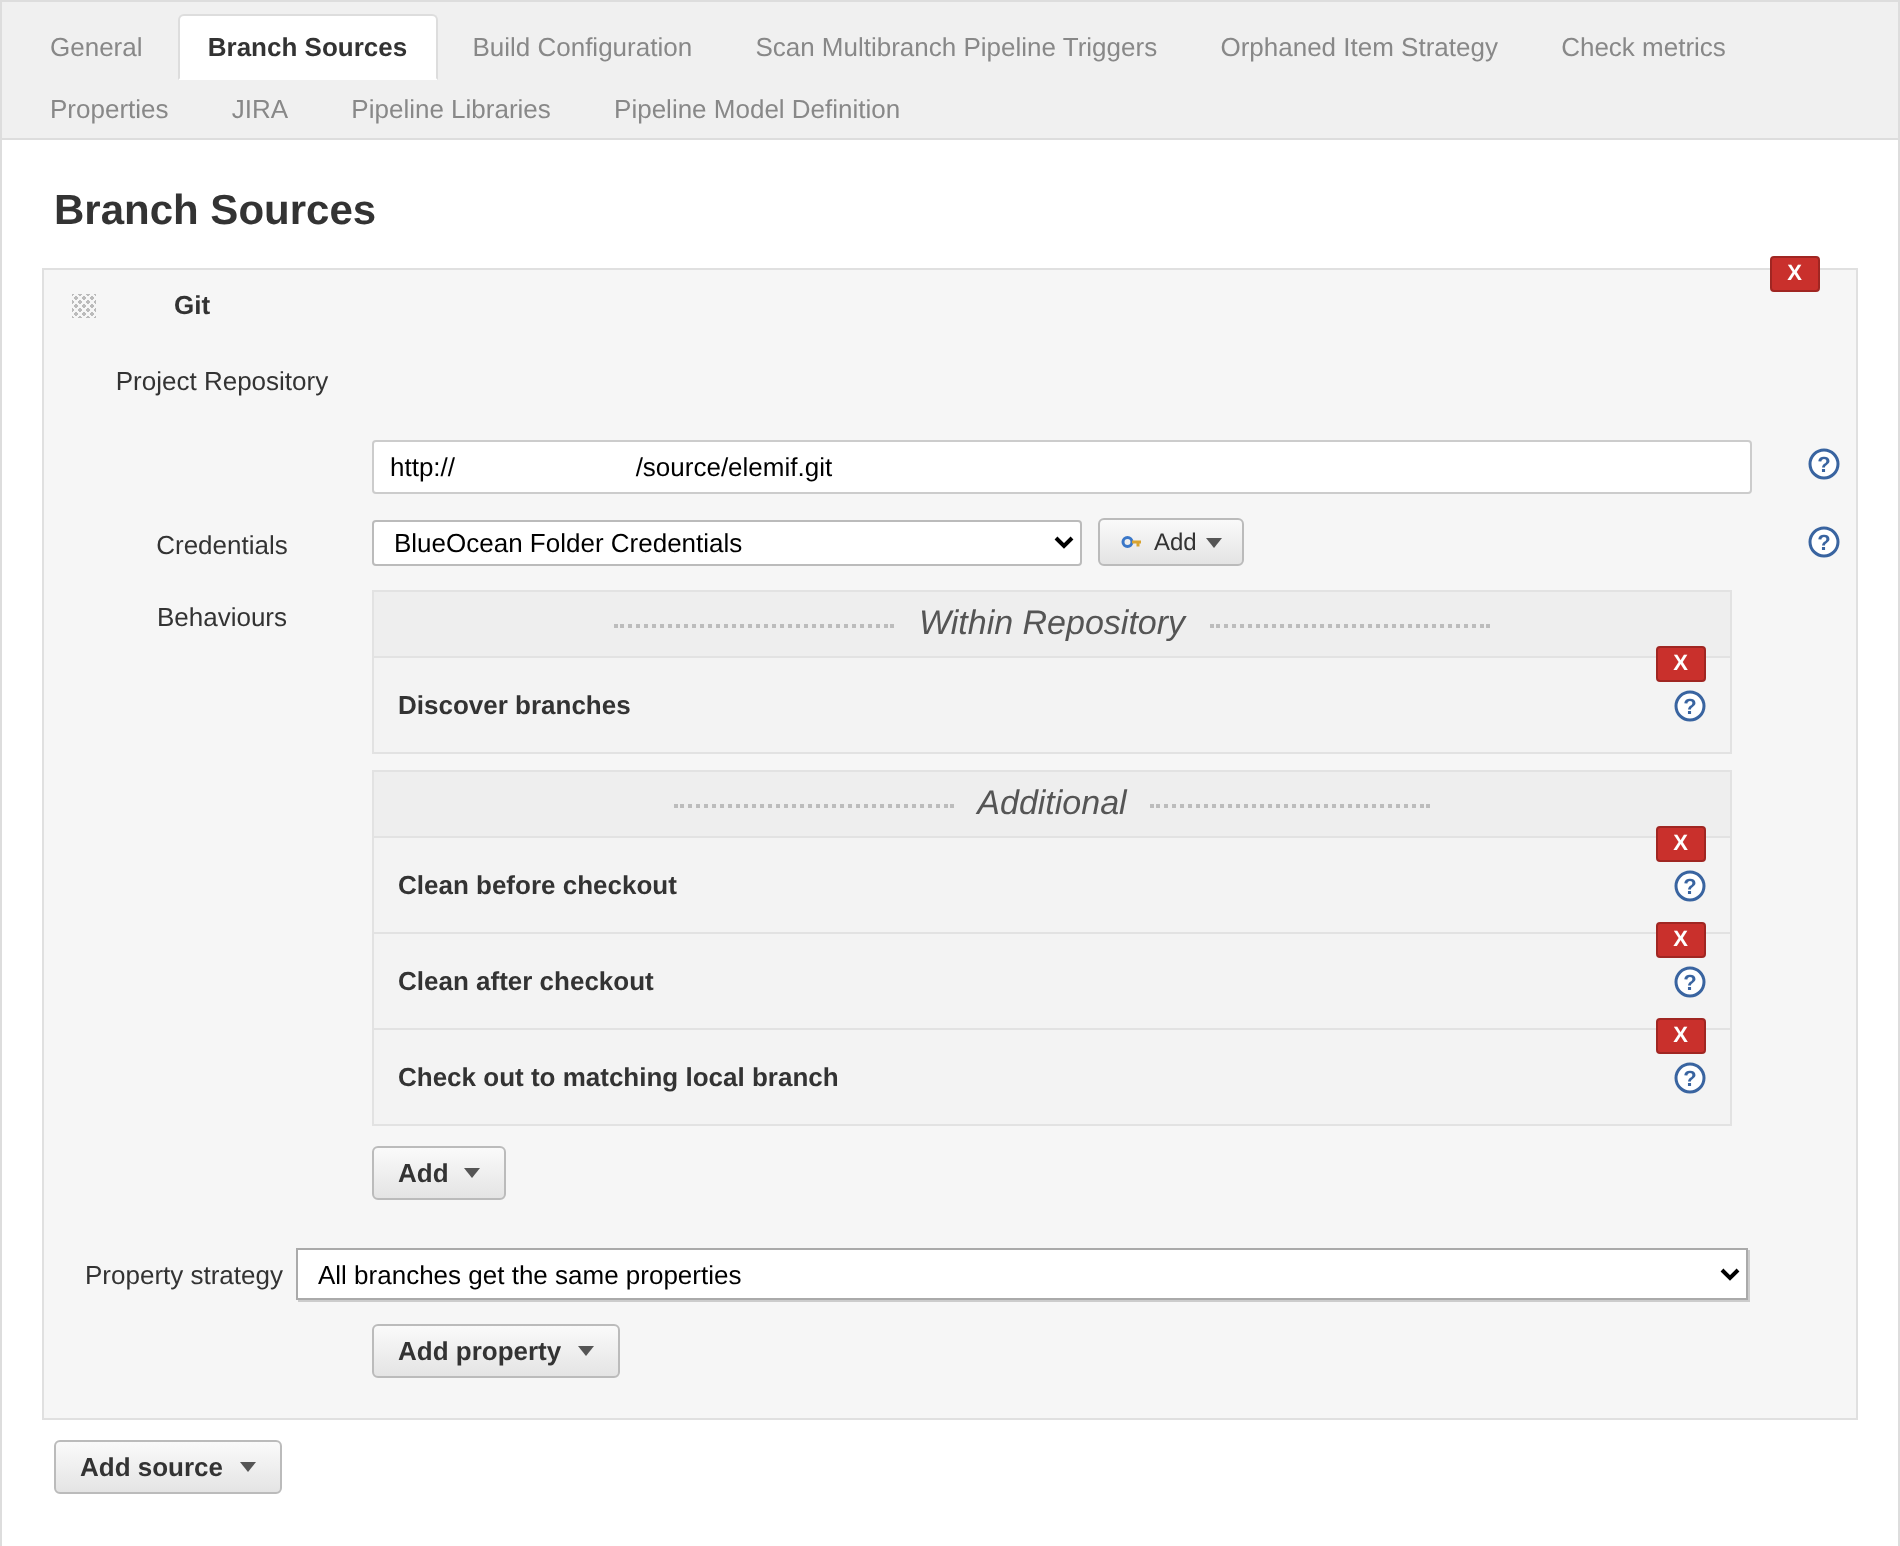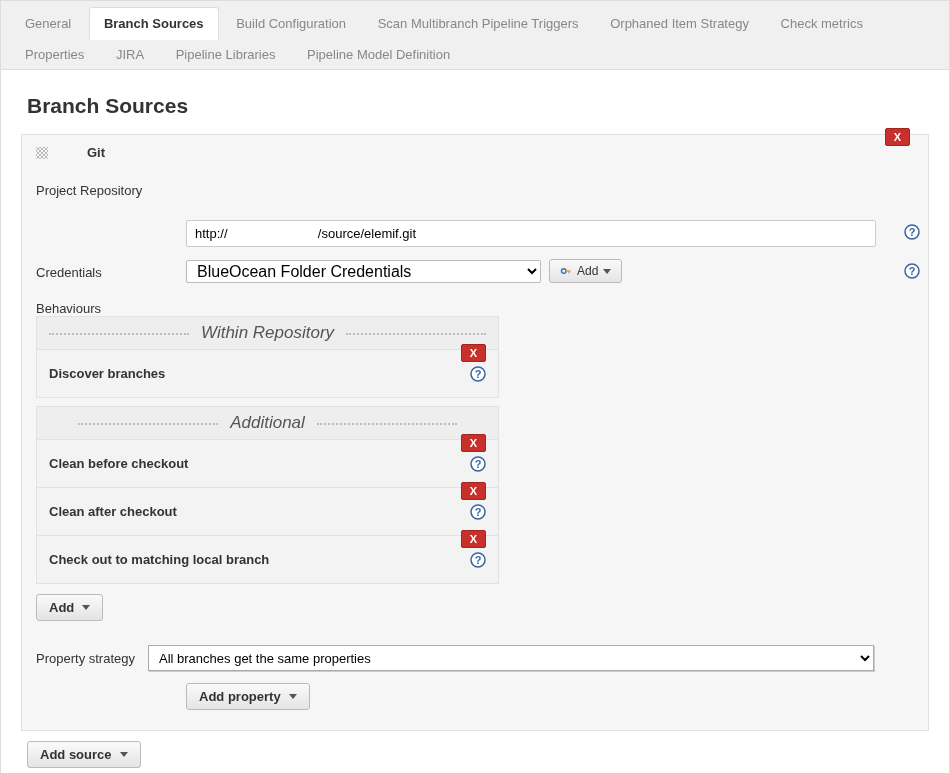--- a/index.html
+++ b/index.html
@@ -86,21 +86,21 @@
   .form-row {
     display: flex;
     align-items: flex-start;
     padding: 6px 14px;
   }
   .form-label {
     width: 150px;
     padding-top: 6px;
     font-size: 13px;
     color: #333;
-    text-align: left;
+    text-align: center;
     flex-shrink: 0;
   }
   .form-field {
     flex: 1;
     display: flex;
     align-items: center;
     position: relative;
   }
   .text-input {
     width: 100%;
@@ -110,21 +110,21 @@
     border-radius: 2px;
     font-size: 13px;
     background: #fff;
   }
   .select-box {
     width: 355px;
     padding: 0 6px;
     border: 1px solid #bbb;
     border-radius: 2px;
     background: #fff;
-    font-size: 16px;
+    font-size: 13px;
     height: 23px;
   }
   .cred-add-btn {
     margin-left: 8px;
     padding: 4px 10px;
     border: 1px solid #bbb;
     background: linear-gradient(#fafafa, #e4e4e4);
     border-radius: 3px;
     cursor: pointer;
     font-size: 12px;
@@ -266,21 +266,21 @@
             <span>Add</span>
             <span class="dd-caret" style="border-top-color:#555;"></span>
           </span>
           <svg class="help-icon help-absolute" viewBox="0 0 16 16">
               <circle cx="8" cy="8" r="7" fill="#fff" stroke="#3964a0" stroke-width="1.5"></circle>
               <text x="8" y="12" text-anchor="middle" font-size="11" font-weight="bold" fill="#3964a0">?</text>
             </svg>
         </div>
       </div>
 
-      <div class="form-row" style="align-items:flex-start;flex-direction:column;">
+      <div class="form-row" style="align-items:flex-start;">
         <div class="form-label">Behaviours</div>
         <div class="behaviours-wrap">
 
           <div class="behaviour-section-header">Within Repository</div>
           <div class="behaviour-item">
             <span class="delete-x">X</span>
             <span>Discover branches</span>
             <svg class="help-icon" viewBox="0 0 16 16">
                 <circle cx="8" cy="8" r="7" fill="#fff" stroke="#3964a0" stroke-width="1.5"></circle>
                 <text x="8" y="12" text-anchor="middle" font-size="11" font-weight="bold" fill="#3964a0">?</text>

